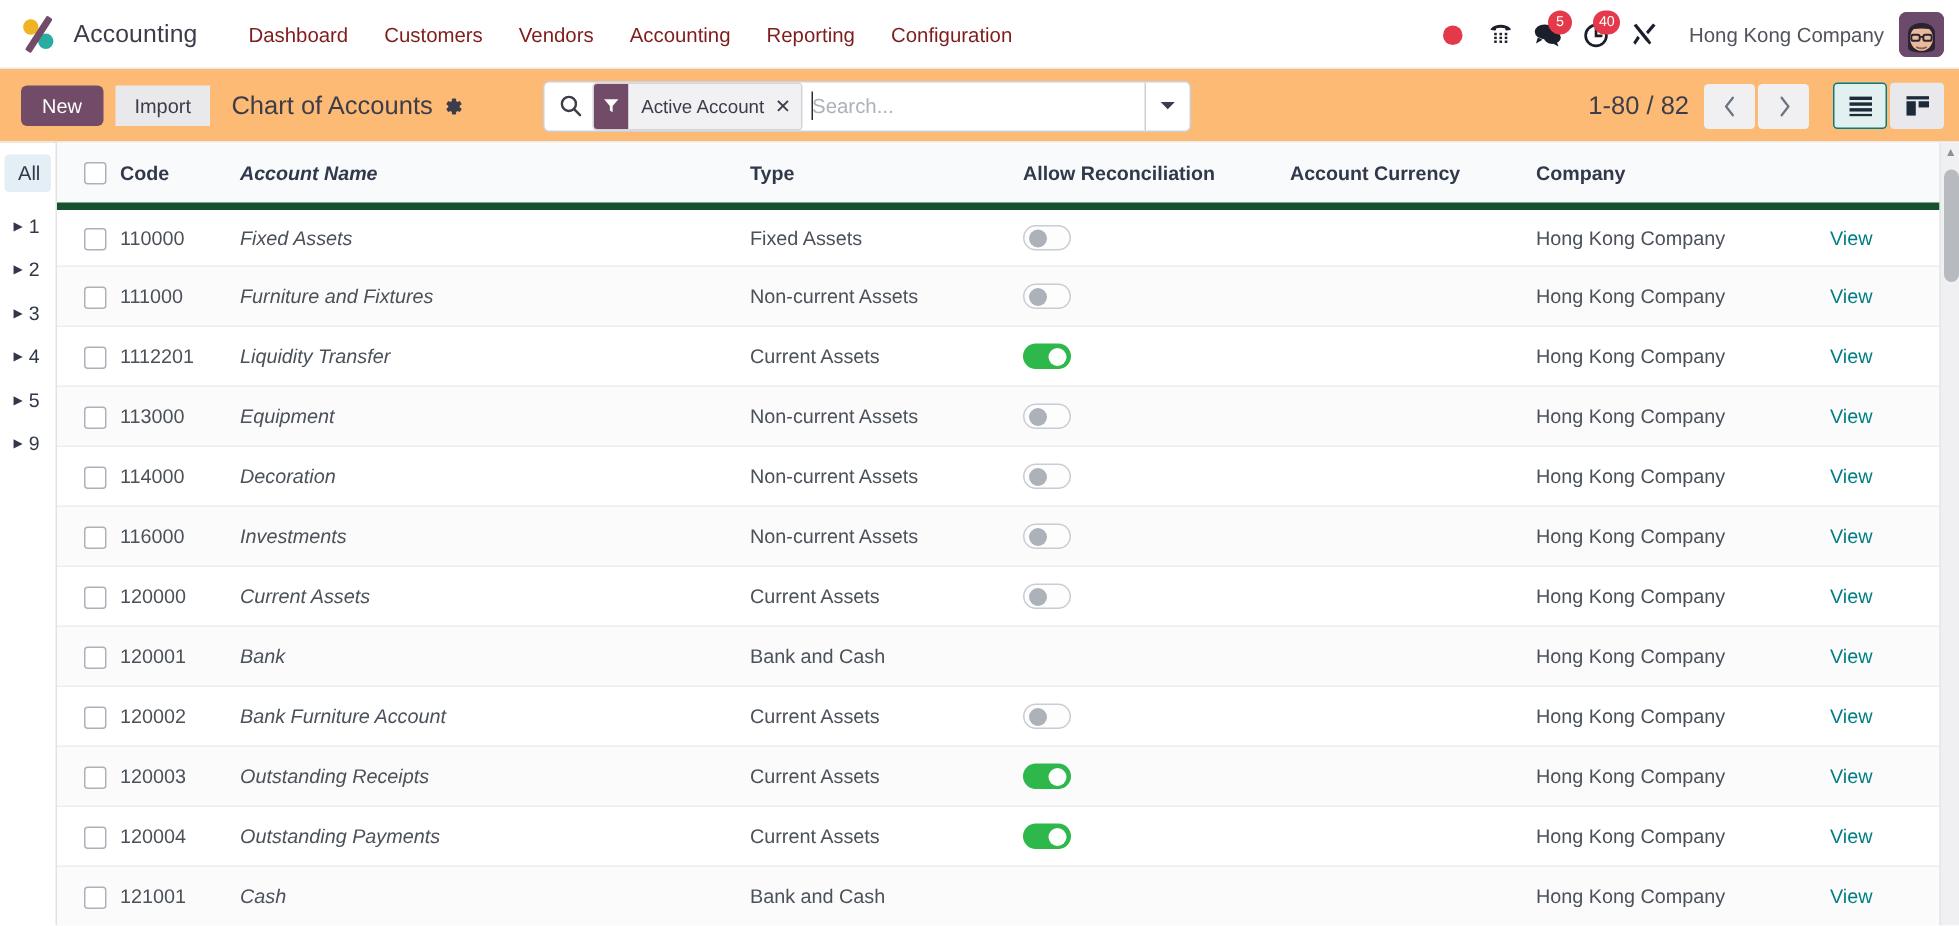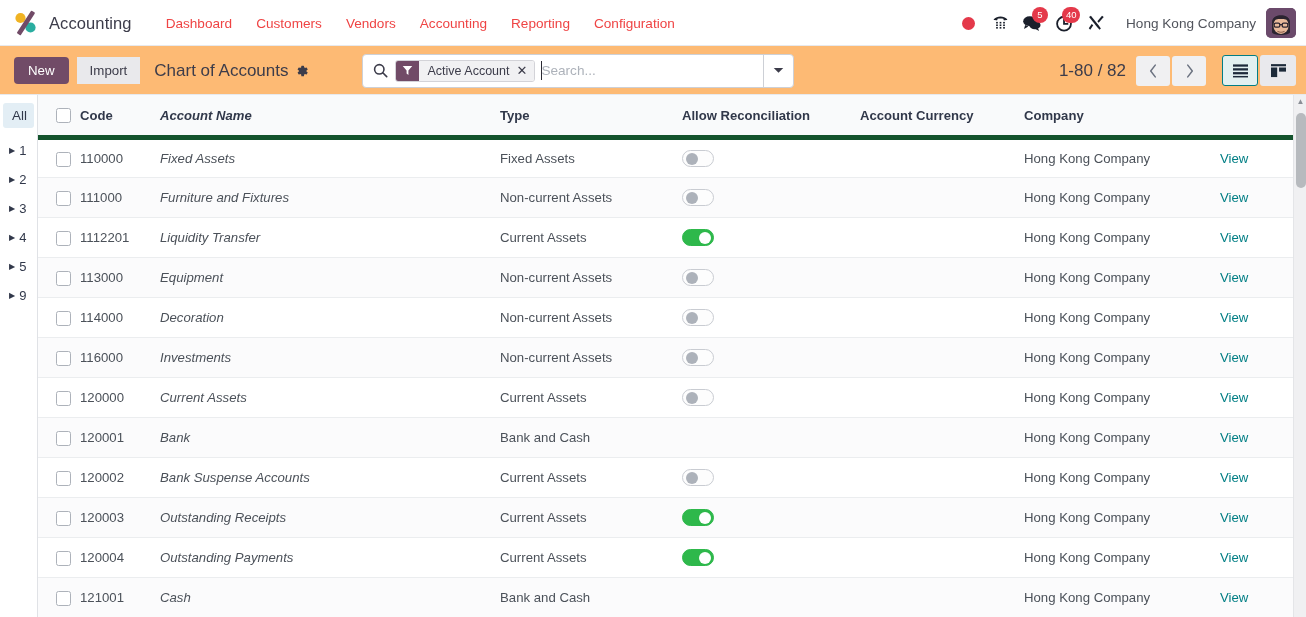--- a/index.html
+++ b/index.html
@@ -28,21 +28,21 @@
   .brand {
     display: flex; align-items: center; gap: 9px;
     margin-right: 22px; cursor: pointer;
   }
   .odoo-logo { width: 28px; height: 26px; display:block; }
   .brand-name {
     font-size: 16.5px; color: #3c3c4a; letter-spacing: .1px;
   }
   .nav-menu { display: flex; align-items: center; gap: 0; }
   .nav-item {
-    font-size: 13.6px; color: #ef4444;
+    font-size: 13.6px; color: #7f1d1d;
     padding: 6px 12px; cursor: pointer; white-space: nowrap;
     border-radius: 3px;
   }
   .nav-right {
     margin-left: auto; display: flex; align-items: center; gap: 0;
   }
   .sys-icon {
     position: relative; display: flex; align-items: center; justify-content: center;
     width: 32px; height: 34px; cursor: pointer; color: #1a1f2b;
   }
@@ -107,21 +107,21 @@
     width: 432px; height: 34px;
     border: 1px solid #cdd0d6; border-radius: 4px;
     display: flex; align-items: center;
     background: #fff;
   }
   .search-ico {
     padding: 0 7px 0 10px; display: flex; align-items: center;
     color: #3c3c4a;
   }
   .facet {
-    display: flex; align-items: center; height: 22px;
+    display: flex; align-items: center; height: 32px;
     border-radius: 3px; overflow: hidden; margin-right: 6px;
     border: 1px solid #d3d3d8;
     text-align: right;
   }
   .facet-ico {
     background: #714b67; color: #fff;
     height: 100%; display: flex; align-items: center;
     padding: 0 6px;
   }
   .facet-label {
@@ -567,21 +567,21 @@
             <td class="col-type">Bank and Cash</td>
             <td class="col-recon"></td>
             <td class="col-curr"></td>
             <td class="col-comp">Hong Kong Company</td>
             <td class="col-view"><span class="view-link">View</span></td>
             <td class="col-opt"></td>
           </tr>
           <tr>
             <td class="col-check"><span class="chk"></span></td>
             <td class="col-code">120002</td>
-            <td class="col-name">Bank Suspense Accounts</td>
+            <td class="col-name">Bank Furniture Account</td>
             <td class="col-type">Current Assets</td>
             <td class="col-recon"><span class="toggle"><span class="knob"></span></span></td>
             <td class="col-curr"></td>
             <td class="col-comp">Hong Kong Company</td>
             <td class="col-view"><span class="view-link">View</span></td>
             <td class="col-opt"></td>
           </tr>
           <tr>
             <td class="col-check"><span class="chk"></span></td>
             <td class="col-code">120003</td>

